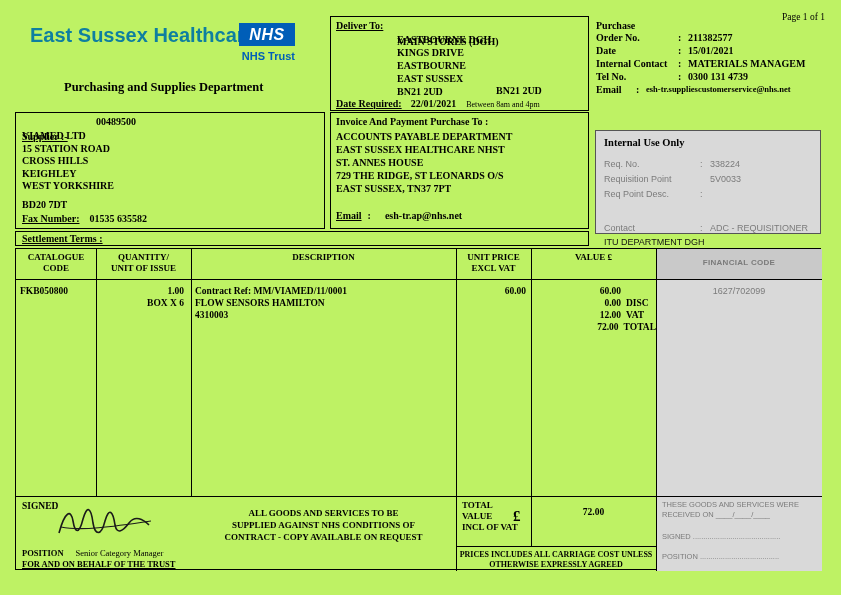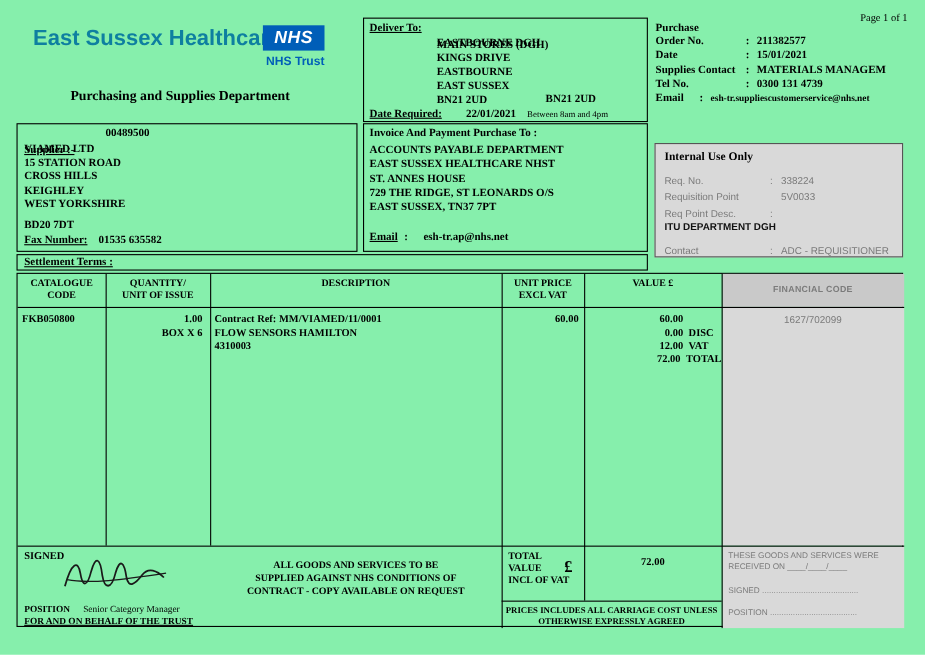--- a/index.html
+++ b/index.html
@@ -6,21 +6,21 @@
   :root{
     --nhs-blue:#005EB8;
     --brand-teal:#0e7fa0;
     --gray-bg:#d9d9d9;
     --gray-bg-dark:#c9c9c9;
     --gray-text:#7b7b7b;
     --line:#000;
   }
   body{ background:#fff; }
   .page{
-    position:relative; width:841px; height:595px; background:#86efac;
+    position:relative; width:841px; height:595px; background:#bef264;
     font-family:"Liberation Serif", serif; color:#000; overflow:hidden;
     font-weight:bold;
   }
   .abs{ position:absolute; }
   .pre{ white-space:pre-line; }
   .u{ text-decoration:underline; }
   .box{ border:1px solid var(--line); }
 
   
   .page-number{ right:16px; top:12px; font-size:9.5px; font-weight:normal; }
@@ -30,21 +30,21 @@
   .nhs-trust{ left:180px; top:50px; width:115px; text-align:right; font-size:11px; color:var(--nhs-blue); font-family:"Liberation Sans", sans-serif; font-weight:700; }
   .dept-title{ left:64px; top:80px; font-size:12.5px; }
 
   
   .deliver-box{ left:330px; top:16px; width:259px; height:95px; font-size:10px; }
   .deliver-label{ left:5px; top:3px; }
   .deliver-line1{ left:66px; top:19px; }
   .deliver-addr{ left:66px; top:16px; line-height:13px; }
   .deliver-pc-right{ left:165px; top:68px; }
   .deliver-daterow{ left:5px; top:81px; display:flex; align-items:baseline; }
-  .deliver-daterow .val{ margin-left:22px; }
+  .deliver-daterow .val{ margin-left:9px; }
   .time-window{ margin-left:10px; font-size:8px; font-weight:normal; }
 
   
   .order-block{ left:596px; top:20px; width:230px; font-size:10px; }
   .order-purchase{ margin-bottom:0; }
   .order-grid{ display:grid; grid-template-columns:82px 10px auto; line-height:13px; }
   .order-email{ display:grid; grid-template-columns:40px 10px auto; line-height:13px; }
   .order-email .small{ font-size:8.5px; }
 
   
@@ -61,21 +61,21 @@
   .invoice-heading{ left:5px; top:3px; }
   .invoice-addr{ left:5px; top:17px; line-height:13px; }
   .invoice-email{ left:5px; top:97px; display:flex; }
   .invoice-email .colon{ margin-left:6px; }
   .invoice-email .val{ margin-left:14px; }
 
   
   .internal-box{ left:595px; top:130px; width:226px; height:104px; background:var(--gray-bg); border:1px solid #555; }
   .internal-title{ left:8px; top:6px; font-size:10.5px; }
   .internal-row{ display:grid; grid-template-columns:96px 10px auto; font-family:"Liberation Sans", sans-serif; font-weight:normal; font-size:9px; color:var(--gray-text); left:8px; width:210px; }
-  .internal-dept{ left:8px; font-family:"Liberation Sans", sans-serif; font-weight:bold; font-size:9px; color:#111; }
+  .internal-dept{ left:8px; font-family:"Liberation Sans", sans-serif; font-weight:normal; font-size:9px; color:#111;margin-top:36px; }
 
   
   .settlement-bar{ left:15px; top:231px; width:574px; height:15px; font-size:10px; padding-left:6px; line-height:13px; }
 
   
   .po-table{ left:15px; top:248px; width:806px; height:322px; border:1px solid var(--line); }
   .vline{ position:absolute; width:1px; background:var(--line); }
   .hline{ position:absolute; height:1px; background:var(--line); }
   .fill{ position:absolute; }
   .hdr{ position:absolute; top:0; padding-top:3px; font-size:9px; text-align:center; line-height:11px; }
@@ -133,21 +133,21 @@
 
   <div class="abs order-block">
     <div class="order-purchase">Purchase</div>
     <div class="order-grid">
       <span>Order No.</span>
         <span>:</span>
         <span>211382577</span>
       <span>Date</span>
         <span>:</span>
         <span>15/01/2021</span>
-      <span>Supplies Contact</span>
+      <span>Internal Contact</span>
         <span>:</span>
         <span>MATERIALS MANAGEM</span>
       <span>Tel No.</span>
         <span>:</span>
         <span>0300 131 4739</span>
     </div>
     <div class="order-email">
       <span>Email</span>
         <span>:</span>
         <span class="small">esh-tr.suppliescustomerservice@nhs.net</span>

